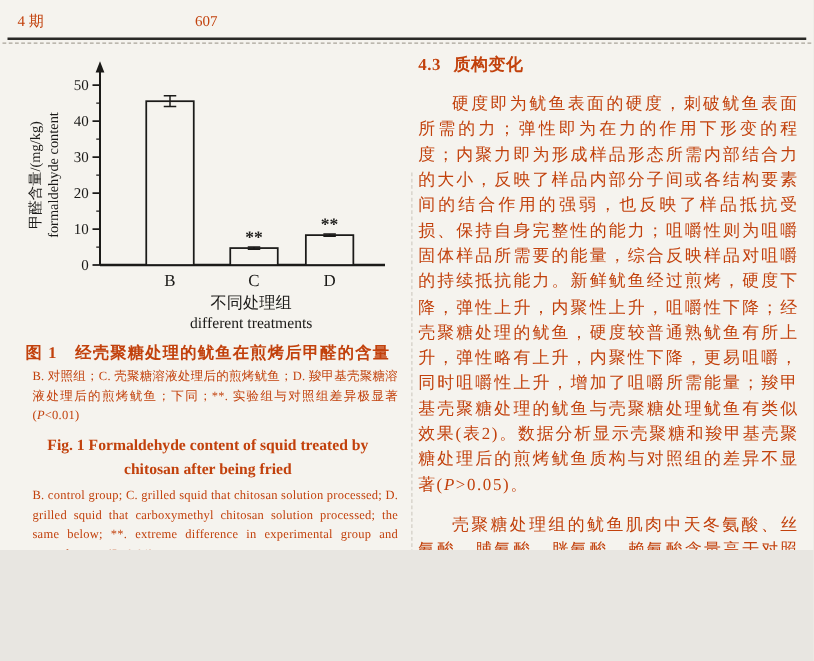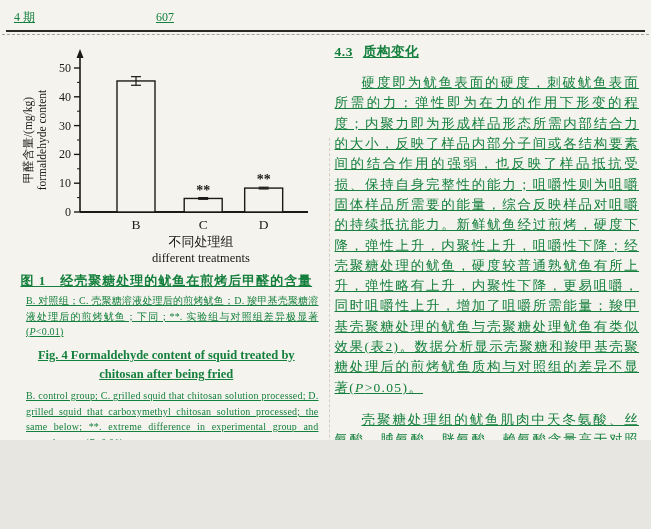--- a/index.html
+++ b/index.html
@@ -1,21 +1,20 @@
 <!DOCTYPE html>
 <html><head>
 <meta charset="utf-8">
 <style>
   html,body { margin:0; padding:0; background:#e8e6e1; }
   .page {
     position:relative; width:651px; height:440px; overflow:hidden;
     background:#f5f3ee;
-    color:#15803d;
+    color:#c2410c;
     font-family:"Liberation Serif","DejaVu Serif",serif;
-    text-decoration:underline;
   }
   
   .hdr {
     display:flex; align-items:baseline;
     padding:9px 14px 4px 14px; font-size:12px;
   }
   .hdr .issue { width:80px; }
   .hdr .running { flex:1; text-align:center; letter-spacing:1px; }
   .hdr .pageno { width:80px; text-align:right; }
   .rule-solid { margin:0 6px; border-top:2px solid #2a2926; }
@@ -111,21 +110,21 @@
               <text x="247.67999999999998" y="142.232" font-size="14" font-weight="bold" text-anchor="middle">**</text>
               <text x="247.67999999999998" y="187" font-size="13.5" text-anchor="middle">D</text>
               <text x="184.96" y="204" font-size="13" text-anchor="middle">不同处理组</text>
               <text x="184.96" y="220" font-size="12.5" text-anchor="middle">different treatments</text>
             </svg>
         </div>
         <figcaption>
           <div class="fig-cap-zh">图 1　经壳聚糖处理的鱿鱼在煎烤后甲醛的含量</div>
           <div class="fig-note">B. 对照组；C. 壳聚糖溶液处理后的煎烤鱿鱼；D. 羧甲基壳聚糖溶液处理后的煎烤鱿鱼；下同；**. 实验组与对照组差异极显著(<i>P</i>&lt;0.01)</div>
           <div class="fig-cap-en">
-            <div>Fig. 4   Formaldehyde content of squid treated by</div>
+            <div>Fig. 1   Formaldehyde content of squid treated by</div>
             <div>chitosan after being fried</div>
           </div>
           <div class="fig-note">B. control group; C. grilled squid that chitosan solution processed; D. grilled squid that carboxymethyl chitosan solution processed; the same below; **. extreme difference in experimental group and control group (<i>P</i>&lt;0.01)</div>
         </figcaption>
       </figure>
     </div>
 
     <div class="col col-right">
       <h3 class="sec first"><span class="num">4.3</span><span>质构变化</span></h3>
       <p class="body indent">硬度即为鱿鱼表面的硬度，刺破鱿鱼表面所需的力；弹性即为在力的作用下形变的程度；内聚力即为形成样品形态所需内部结合力的大小，反映了样品内部分子间或各结构要素间的结合作用的强弱，也反映了样品抵抗受损、保持自身完整性的能力；咀嚼性则为咀嚼固体样品所需要的能量，综合反映样品对咀嚼的持续抵抗能力。新鲜鱿鱼经过煎烤，硬度下降，弹性上升，内聚性上升，咀嚼性下降；经壳聚糖处理的鱿鱼，硬度较普通熟鱿鱼有所上升，弹性略有上升，内聚性下降，更易咀嚼，同时咀嚼性上升，增加了咀嚼所需能量；羧甲基壳聚糖处理的鱿鱼与壳聚糖处理鱿鱼有类似效果(表2)。数据分析显示壳聚糖和羧甲基壳聚糖处理后的煎烤鱿鱼质构与对照组的差异不显著(<i>P</i>&gt;0.05)。</p>

